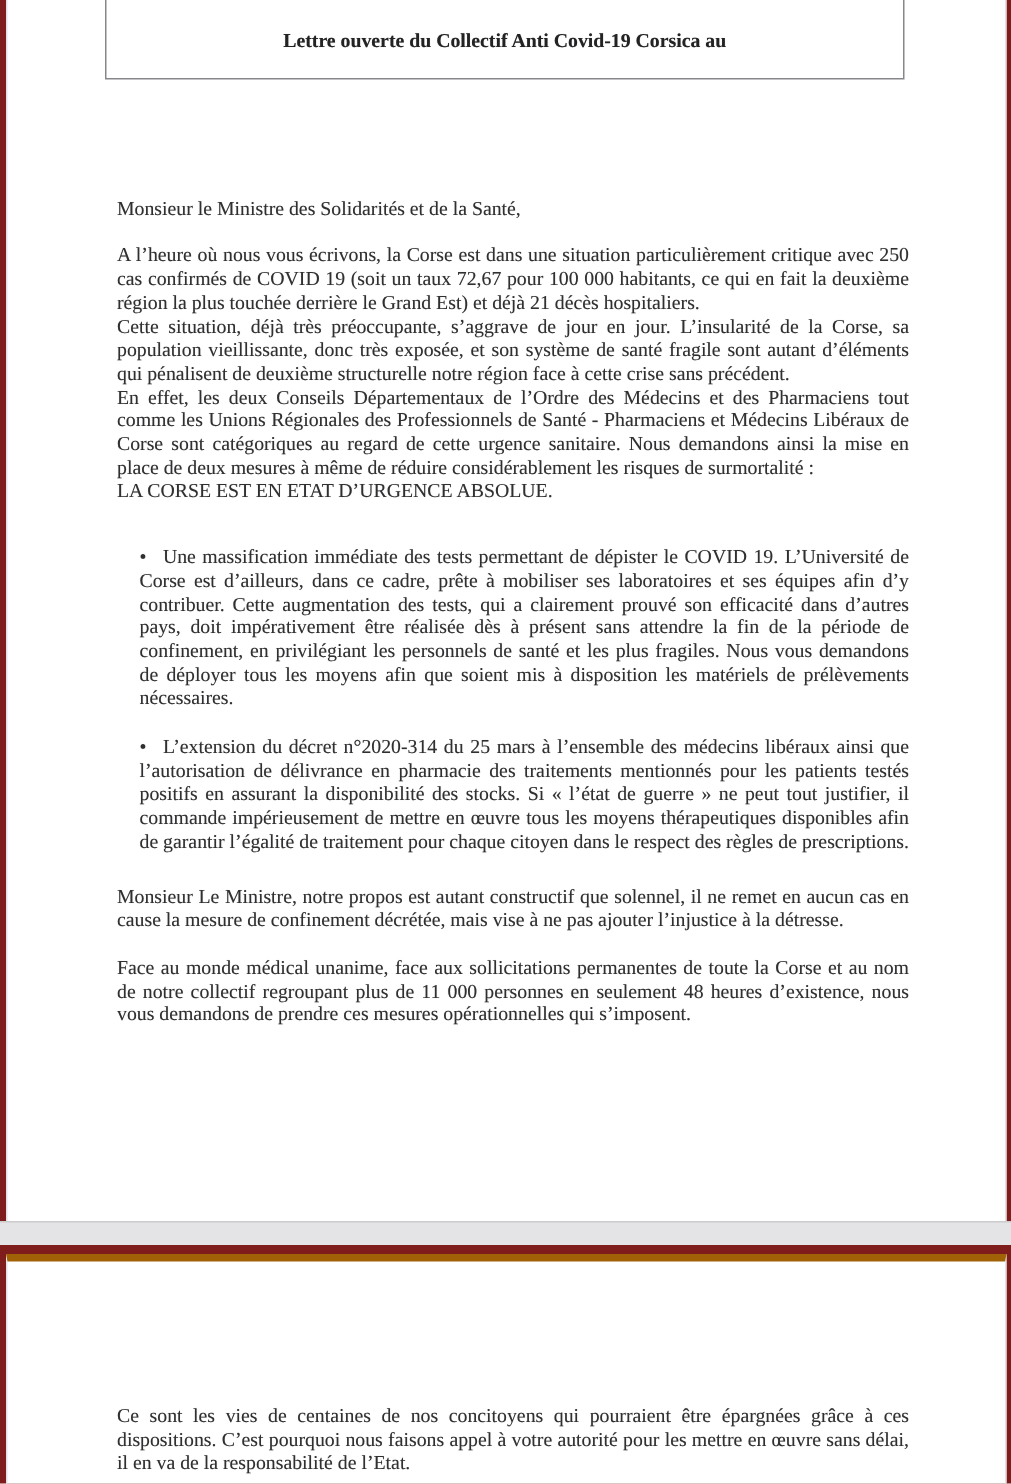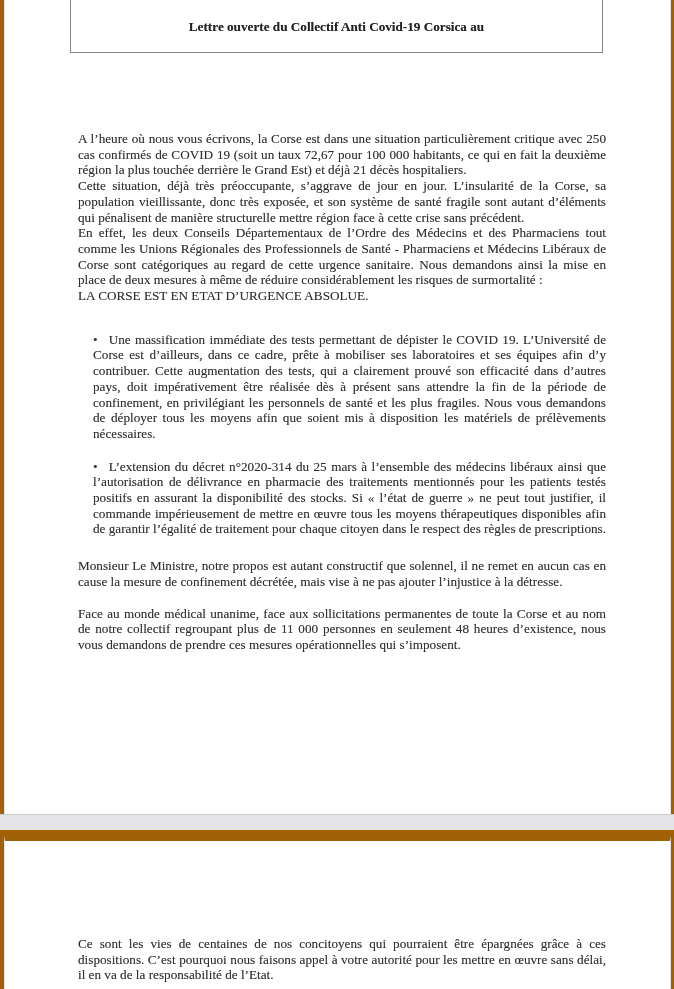--- a/index.html
+++ b/index.html
@@ -1,21 +1,21 @@
 <!DOCTYPE html>
 <html><head>
 <meta charset="utf-8">
 <style>
   html, body { margin:0; padding:0; }
   body { background:#ffffff; }
   .scene {
     position:relative;
     width:674px;
     height:989px;
-    background:#a16207;
+    background:#7f1d1d;
     overflow:hidden;
     font-family:"Liberation Serif", serif;
   }
   .page {
     position:absolute;
     left:4px;
     width:667px;
     background:#ffffff;
     border-left:1px solid #e2e2e6;
     border-right:1px solid #e2e2e6;
@@ -78,22 +78,23 @@
 
 <div class="scene">
 
   <div class="page page1">
 
     <div class="header-box">
       <div class="header-line">Lettre ouverte du Collectif Anti Covid-19 Corsica au</div>
     </div>
 
     <div class="body-text body1">
+      <p class="para salutation">Monsieur le Ministre des Solidarités et de la Santé,</p>
       <p class="para">A l’heure où nous vous écrivons, la Corse est dans une situation particulièrement critique avec 250 cas confirmés de COVID 19 (soit un taux 72,67 pour 100 000 habitants, ce qui en fait la deuxième région la plus touchée derrière le Grand Est) et déjà 21 décès hospitaliers.</p>
-      <p class="para">Cette situation, déjà très préoccupante, s’aggrave de jour en jour. L’insularité de la Corse, sa population vieillissante, donc très exposée, et son système de santé fragile sont autant d’éléments qui pénalisent de manière structurelle mettre région face à cette crise sans précédent.</p>
+      <p class="para">Cette situation, déjà très préoccupante, s’aggrave de jour en jour. L’insularité de la Corse, sa population vieillissante, donc très exposée, et son système de santé fragile sont autant d’éléments qui pénalisent de deuxième structurelle notre région face à cette crise sans précédent.</p>
       <p class="para">En effet, les deux Conseils Départementaux de l’Ordre des Médecins et des Pharmaciens tout comme les Unions Régionales des Professionnels de Santé - Pharmaciens et Médecins Libéraux de Corse sont catégoriques au regard de cette urgence sanitaire. Nous demandons ainsi la mise en place de deux mesures à même de réduire considérablement les risques de surmortalité :</p>
       <p class="para">LA CORSE EST EN ETAT D’URGENCE ABSOLUE.</p>
 
       <div class="para bullet">
         <span class="bmark">•</span><span>Une massification immédiate des tests permettant de dépister le COVID 19. L’Université de Corse est d’ailleurs, dans ce cadre, prête à mobiliser ses laboratoires et ses équipes afin d’y contribuer. Cette augmentation des tests, qui a clairement prouvé son efficacité dans d’autres pays, doit impérativement être réalisée dès à présent sans attendre la fin de la période de confinement, en privilégiant les personnels de santé et les plus fragiles. Nous vous demandons de déployer tous les moyens afin que soient mis à disposition les matériels de prélèvements nécessaires.</span>
       </div>
 
       <div class="para bullet bullet-2">
         <span class="bmark">•</span><span>L’extension du décret n°2020-314 du 25 mars à l’ensemble des médecins libéraux ainsi que l’autorisation de délivrance en pharmacie des traitements mentionnés pour les patients testés positifs en assurant la disponibilité des stocks. Si « l’état de guerre » ne peut tout justifier, il commande impérieusement de mettre en œuvre tous les moyens thérapeutiques disponibles afin de garantir l’égalité de traitement pour chaque citoyen dans le respect des règles de prescriptions.</span>
       </div>

